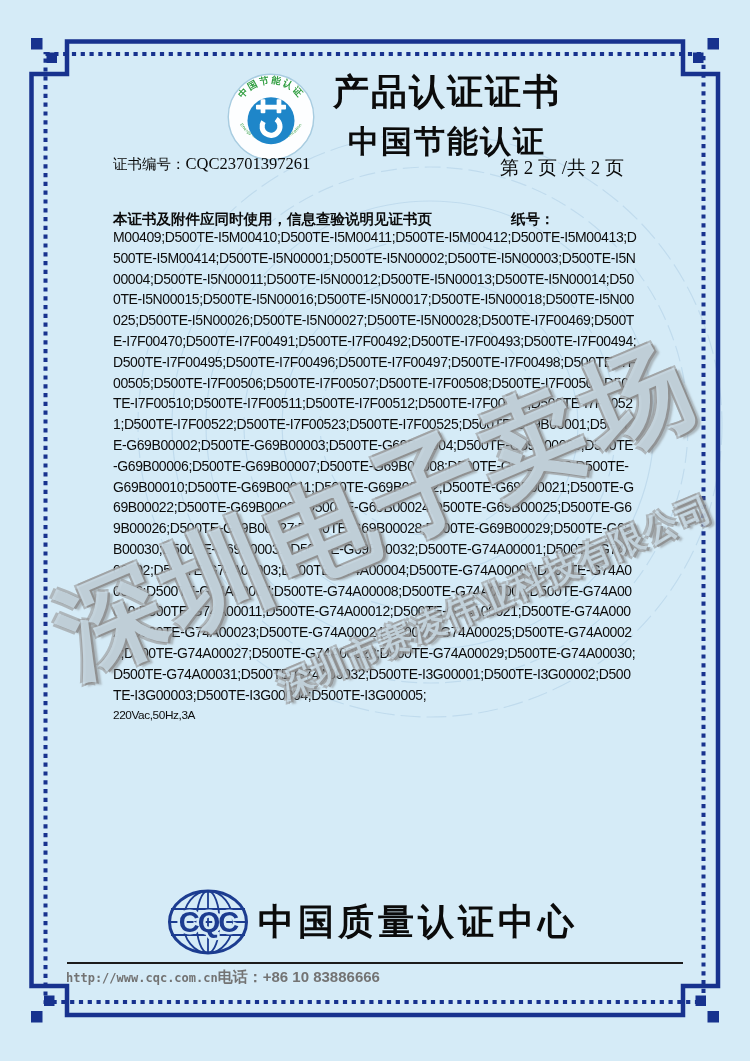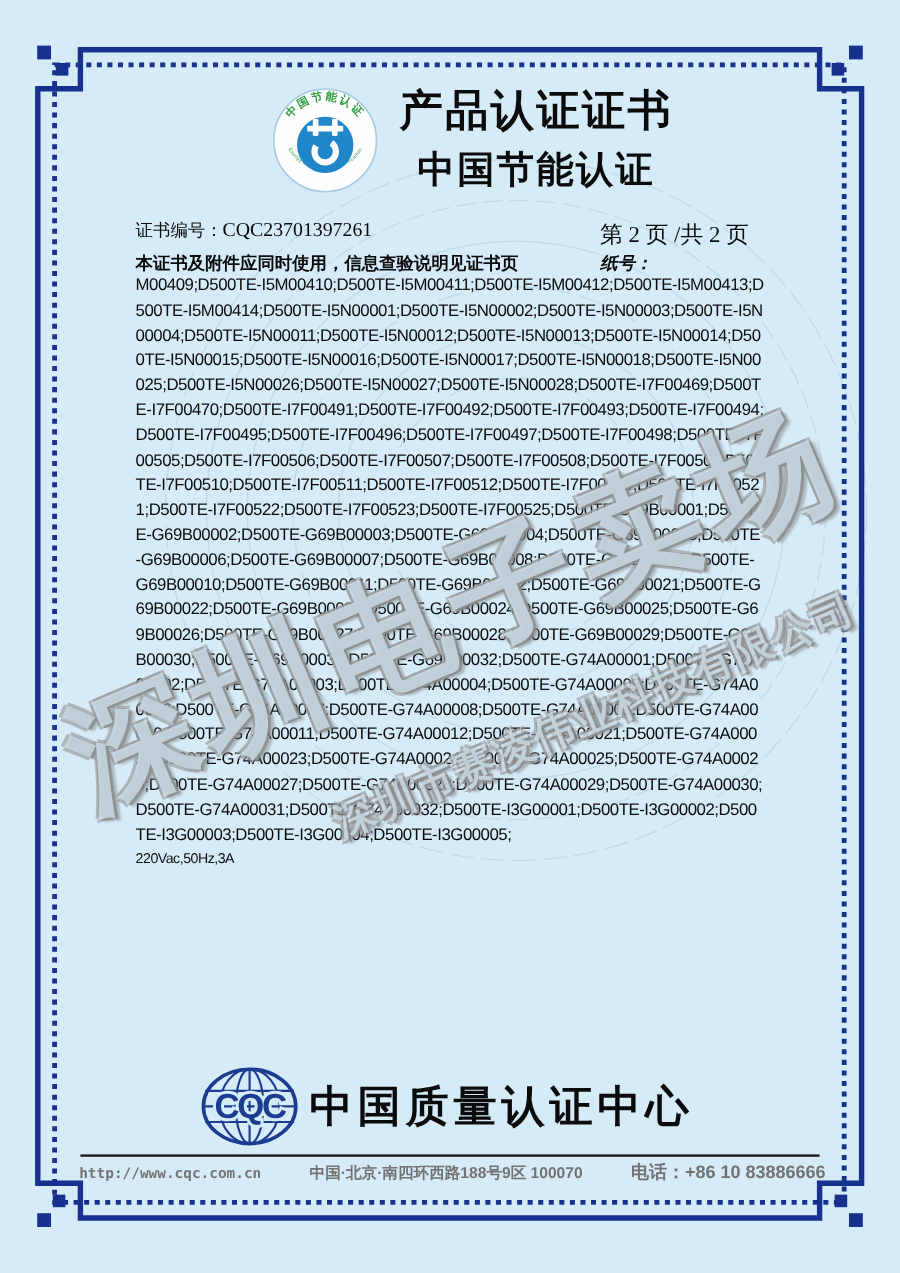--- a/index.html
+++ b/index.html
@@ -10,28 +10,28 @@
   }
   .frame { position:absolute; left:0; top:0; }
 
   
   .ecc-logo { position:absolute; left:224px; top:70px; }
   .title-block { position:absolute; left:327px; top:68px; width:240px; text-align:center; }
   .title { font-size:36px; font-weight:bold; letter-spacing:2px; white-space:nowrap; }
   .subtitle { font-size:31px; font-weight:600; letter-spacing:2px; margin-top:4px; white-space:nowrap; }
 
   .cert-row { position:absolute; left:113px; top:154px; width:530px; height:20px;
-              font-family:"Liberation Serif", serif;margin-top:28px; }
+              font-family:"Liberation Serif", serif; }
   .cert-label { font-size:14.5px; }
   .cert-no { font-size:16.5px; }
   .page-info { position:absolute; left:387px; top:1px; font-size:19px; }
 
   .note-row { position:absolute; left:113px; top:182px; width:530px; height:20px;
               font-weight:bold; font-size:14.5px;margin-top:28px; }
-  .paper-label { position:absolute; left:387px; top:0;font-style:italic; }
+  .paper-label { position:absolute; left:398px; top:0; }
 
   
   .body-text { position:absolute; left:113px; top:227px; width:524px; }
   .models { font-size:14px; letter-spacing:-0.4px; line-height:20.8px;
             text-align:justify; word-break:break-all; }
   .rating { font-size:11.8px; letter-spacing:-0.4px; line-height:20.8px; }
 
   
   .org { position:absolute; left:166px; top:888px; display:flex; align-items:center; }
   .org-name { font-family:"Liberation Serif", serif; font-weight:bold;
@@ -135,20 +135,19 @@
         <line x1="-37" y1="13" x2="37" y2="13" stroke-width="1.8"></line>
       </g>
       <text y="10" text-anchor="middle" font-size="29" font-weight="bold" fill="#1c3c90" stroke="#d5ebf7" stroke-width="5" paint-order="stroke" letter-spacing="-2" font-family="Liberation Sans, sans-serif">CQC</text>
     </svg>
     <div class="org-name">中国质量认证中心</div>
   </div>
 
   <div class="footer-line"></div>
   <div class="footer">
     <span class="website">http://www.cqc.com.cn</span>
-    <span class="address">中国·北京·南四环西路188号9区  100070</span>
     <span class="phone">电话：+86 10 83886666</span>
   </div>
 
   <div class="wm wm-large">深圳电子卖场</div>
   <div class="wm wm-small">深圳市赛凌伟业科技有限公司</div>
 
 </div>
 
 </body></html>

